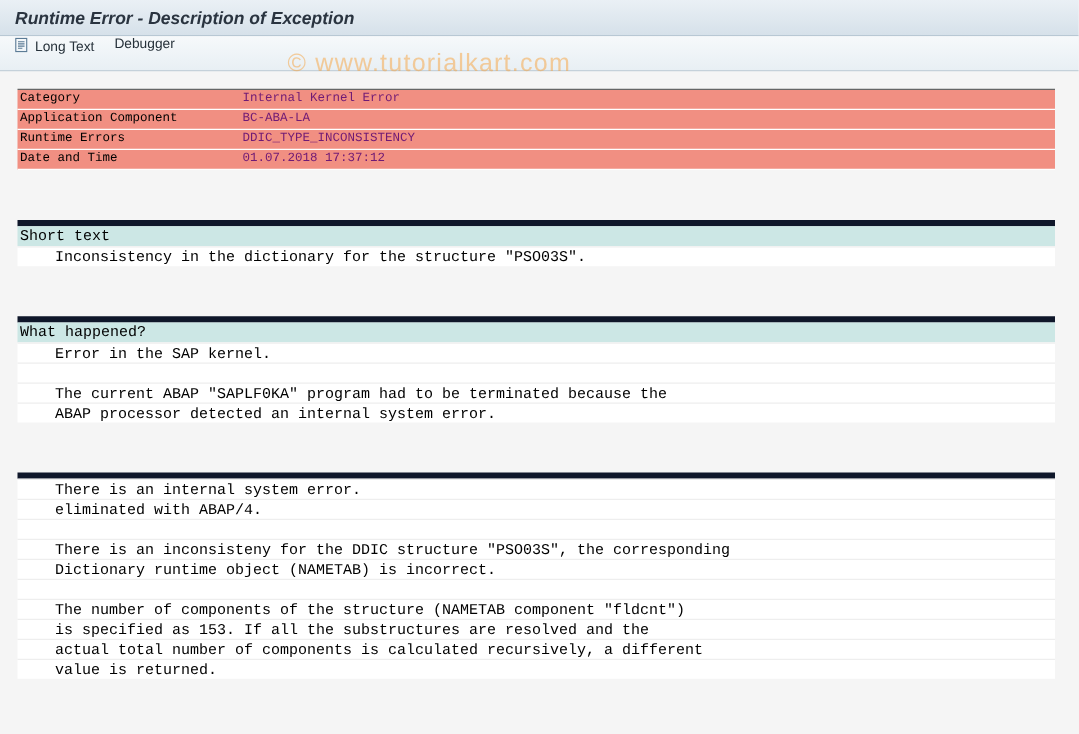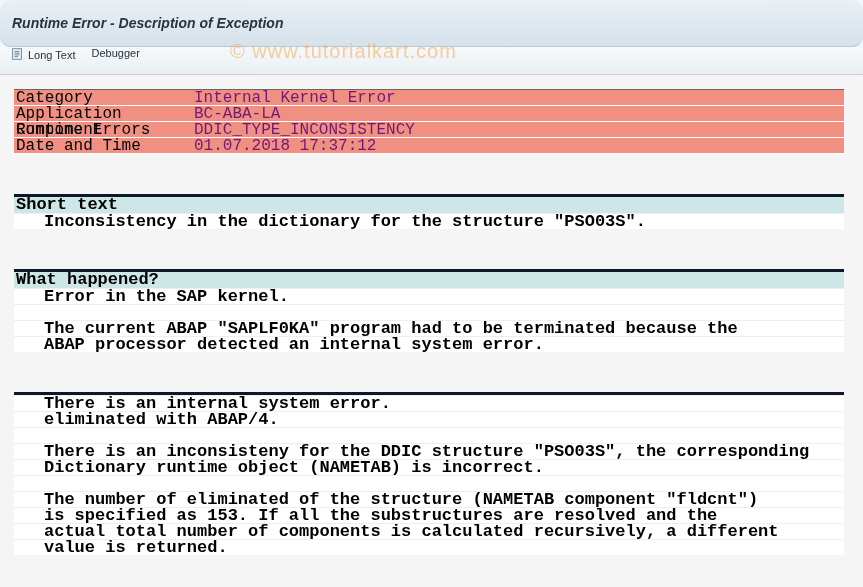--- a/index.html
+++ b/index.html
@@ -8,26 +8,25 @@
     font-family: Arial, sans-serif;
     font-size: 12px;
     background: #f5f5f5;
     width: 863px;
     height: 587px;
     overflow: hidden;
     position: relative;
   }
   .titlebar {
     background: linear-gradient(#eaf0f5, #d6e1ea);
-    height: 47px;
+    height: 29px;
     border-bottom: 1px solid #b8c8d4;
     display: flex;
     align-items: center;
     padding: 0 12px;
-    border-radius: 11px;
   }
   .titlebar-text {
     font-style: italic;
     font-weight: bold;
     font-size: 14px;
     color: #2a3440;
   }
   .toolbar {
     background: linear-gradient(#f6f9fb, #e8eff4);
     height: 28px;
@@ -46,21 +45,21 @@
     font-size: 11px;
   }
   .toolbar-btn svg { width: 14px; height: 14px; }
   .content {
     padding: 14px 14px 0 14px;
   }
   .header-table {
     width: 830px;
     border-top: 1px solid #666;
     font-family: "Courier New", monospace;
-    font-size: 16px;
+    font-size: 10px;
   }
   .header-row {
     display: flex;
     background: #f18f82;
     border-bottom: 1px solid #fff;
     height: 16px;
     line-height: 16px;
   }
   .header-label {
     width: 180px;
@@ -68,24 +67,23 @@
     color: #000;
   }
   .header-value {
     flex: 1;
     color: #701a75;
   }
   .section {
     width: 830px;
     margin-top: 40px;
     font-family: "Courier New", monospace;
-    font-size: 17px;
-    border-top: 3px solid #0f172a;
+    font-size: 12px;
+    border-top: 5px solid #0f172a;
     line-height: 16px;
-    font-weight: bold;
   }
   .section-header {
     background: #cce7e5;
     height: 16px;
     padding-left: 2px;
     color: #000;
   }
   .section-body {
     background: #fff;
   }
@@ -173,21 +171,21 @@
         </div>
       </div>
       <div class="section">
         <div class="section-body">
           <div class="section-line">There is an internal system error.</div>
           <div class="section-line">eliminated with ABAP/4.</div>
           <div class="section-line blank"></div>
           <div class="section-line">There is an inconsisteny for the DDIC structure "PSO03S", the corresponding</div>
           <div class="section-line">Dictionary runtime object (NAMETAB) is incorrect.</div>
           <div class="section-line blank"></div>
-          <div class="section-line">The number of eliminated of the structure (NAMETAB component "fldcnt")</div>
+          <div class="section-line">The number of components of the structure (NAMETAB component "fldcnt")</div>
           <div class="section-line">is specified as 153. If all the substructures are resolved and the</div>
           <div class="section-line">actual total number of components is calculated recursively, a different</div>
           <div class="section-line">value is returned.</div>
         </div>
       </div>
     </div>
 
 </div>
 
 </body></html>

